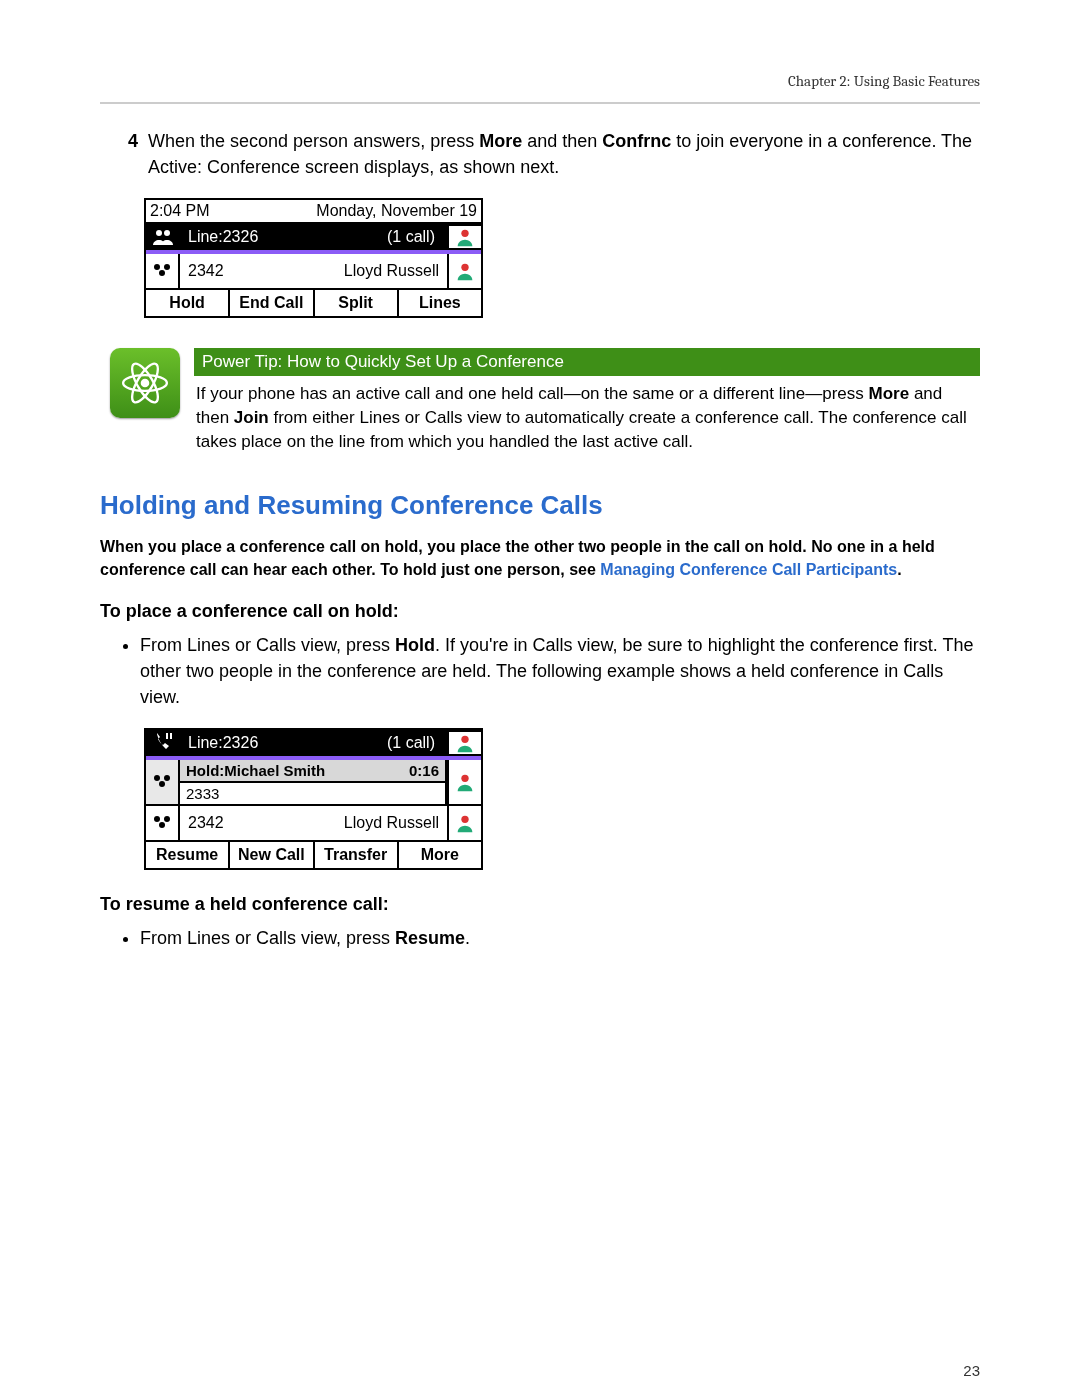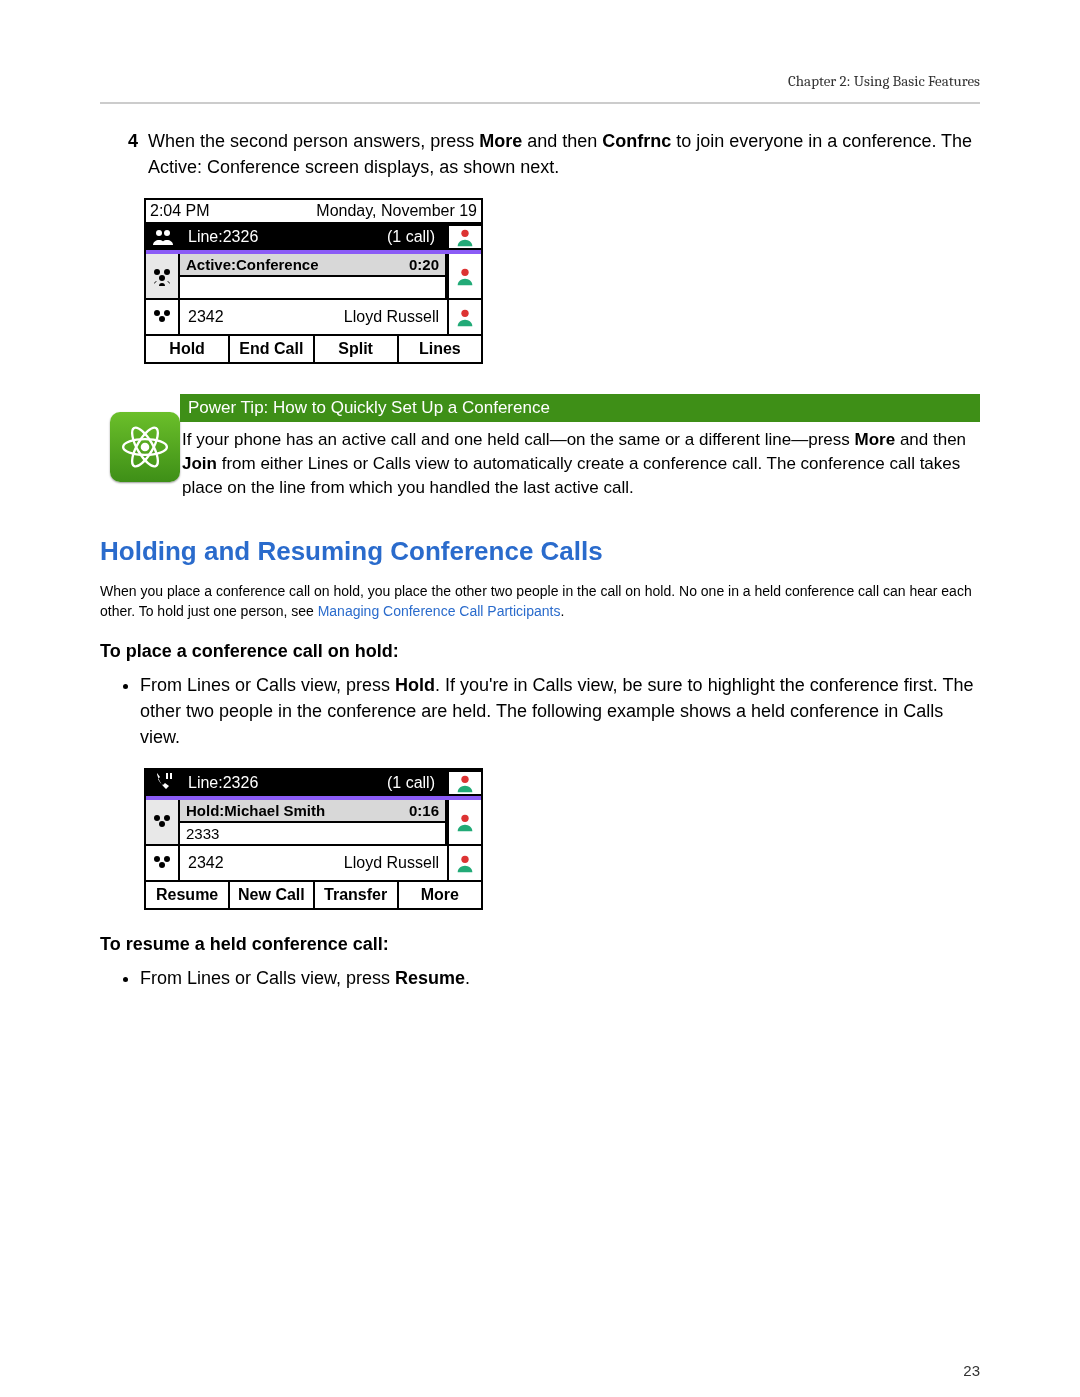--- a/index.html
+++ b/index.html
@@ -105,37 +105,37 @@
   .avatar-svg { width:22px; height:22px; }
   .conf-svg { width:24px; height:24px; }
   .atom-tile {
     width:70px; height:70px; border-radius:10px;
     background: linear-gradient(#6bbf2a,#3e8f17);
     display:flex; align-items:center; justify-content:center;
     box-shadow: 0 1px 2px rgba(0,0,0,.4);
   }
   .atom-tile svg { width:50px; height:50px; }
 
-  .tip-box { display:flex; margin: 30px 0 36px 10px; align-items: center; }
+  .tip-box { display:flex; gap:14px; margin: 30px 0 36px 10px; }
   .tip-content { flex:1; }
   .tip-header {
     background:#3e8f17; color:#fff;
     padding:4px 8px; font-size:17px;
   }
   .tip-body {
     padding:6px 2px 0 2px; font-size:17px; line-height:1.4;
   }
 
   h2.section {
     color:#2a6bcc;
     font-size:26px;
     font-weight:bold;
     margin: 20px 0 14px 0;
   }
-  .para { font-size:14px; line-height:1.45; margin-bottom:14px;}
+  .para { font-size:16px; line-height:1.45; margin-bottom:14px;font-weight:bold;}
   .link { color:#2a6bcc; }
   .sub-heading { font-weight:bold; font-size:18px; margin:20px 0 10px 0;}
   ul.bullets { margin:0 0 14px 40px; padding:0; font-size:18px; line-height:1.45;}
   ul.bullets li { margin-bottom:6px; }
 
   .page-num {
     position:absolute; bottom:30px; right:100px;
     font-size:15px; color:#333;
   }
 </style>
@@ -167,43 +167,20 @@
           </svg>
       </span>
       <span style="flex:1;padding:4px 4px;">Line:2326</span>
       <span style="padding:4px 8px;">(1 call)</span>
       <span class="icon-cell right" style="background:#fff;height:auto;">
         <svg class="avatar-svg" viewBox="0 0 24 24">
             <circle cx="12" cy="8" r="4" fill="#d33"></circle>
             <path d="M4 22c0-4 4-7 8-7s8 3 8 7" fill="#2a7"></path>
           </svg>
       </span>
-    </div>
-    <div class="status-row" style="border-bottom:2px solid #000;">
-      <div class="icon-cell grey-cell" style="height:auto;">
-        <svg class="conf-svg" viewBox="0 0 24 24" fill="#000">
-            <circle cx="7" cy="8" r="3"></circle>
-            <circle cx="17" cy="8" r="3"></circle>
-            <circle cx="12" cy="14" r="3"></circle>
-            <path d="M4 20c0-2 2-3 3-3M20 20c0-2-2-3-3-3M9 22c0-2 1-3 3-3s3 1 3 3"></path>
-          </svg>
-      </div>
-      <div class="status-mid">
-        <div class="status-mid-top">
-          <span>Active:Conference</span>
-          <span>0:20</span>
-        </div>
-        <div class="status-mid-bot">&nbsp;</div>
-      </div>
-      <div class="icon-cell right" style="height:auto;">
-        <svg class="avatar-svg" viewBox="0 0 24 24">
-            <circle cx="12" cy="8" r="4" fill="#d33"></circle>
-            <path d="M4 22c0-4 4-7 8-7s8 3 8 7" fill="#2a7"></path>
-          </svg>
-      </div>
     </div>
     <div class="party-row">
       <div class="icon-cell">
         <svg class="conf-svg" viewBox="0 0 24 24" fill="#000">
             <circle cx="7" cy="8" r="3"></circle>
             <circle cx="17" cy="8" r="3"></circle>
             <circle cx="12" cy="14" r="3"></circle>
           </svg>
       </div>
       <div class="party-mid">

